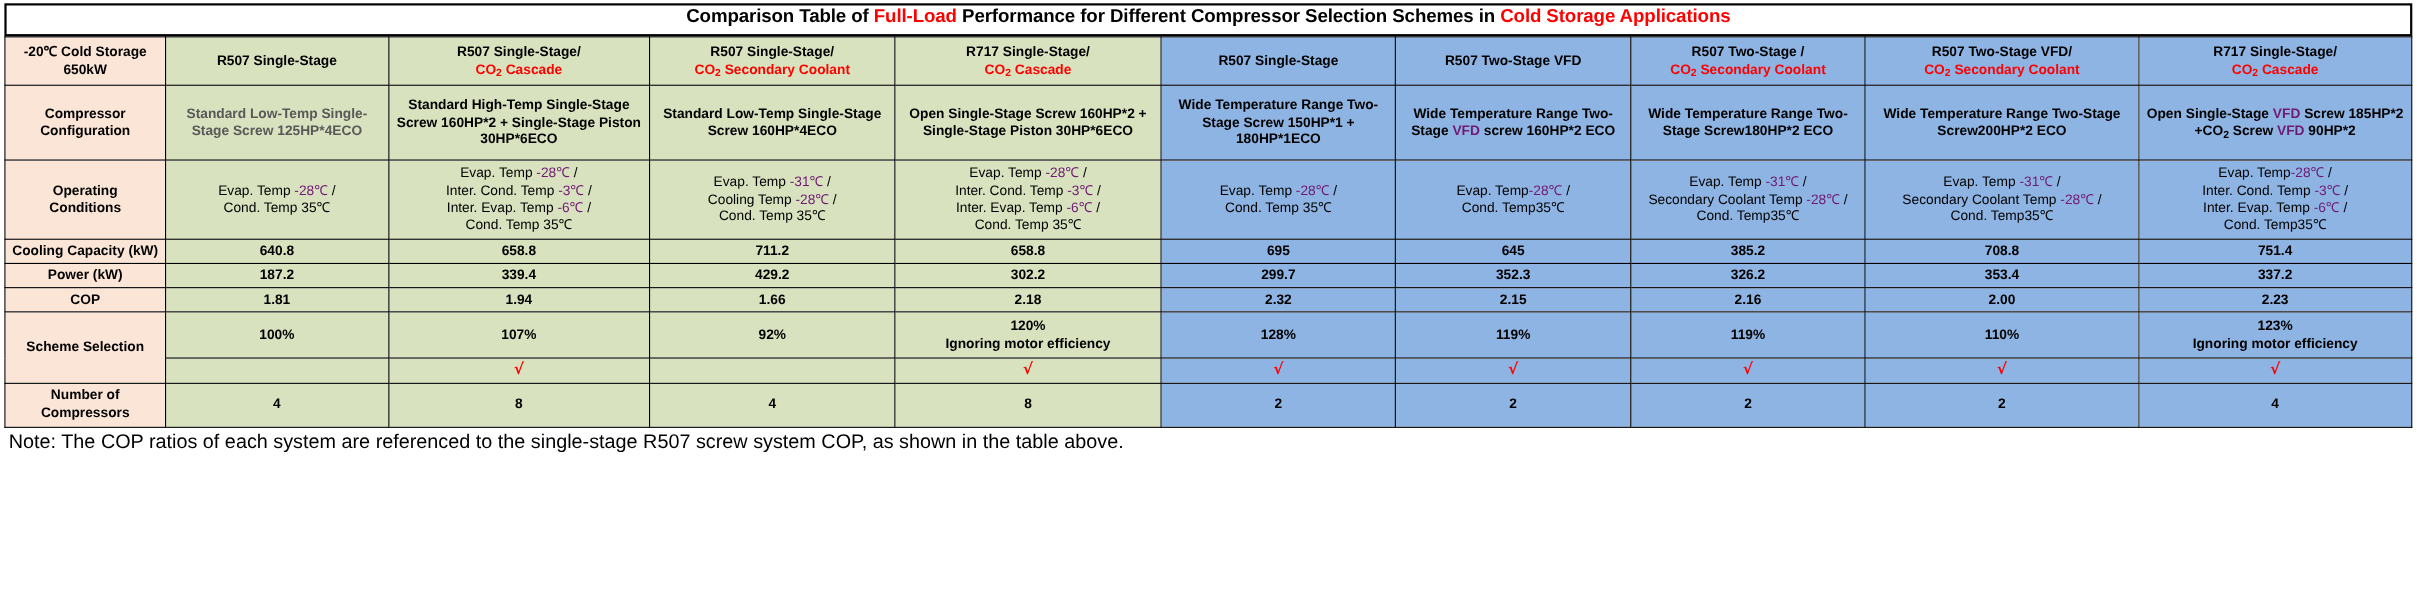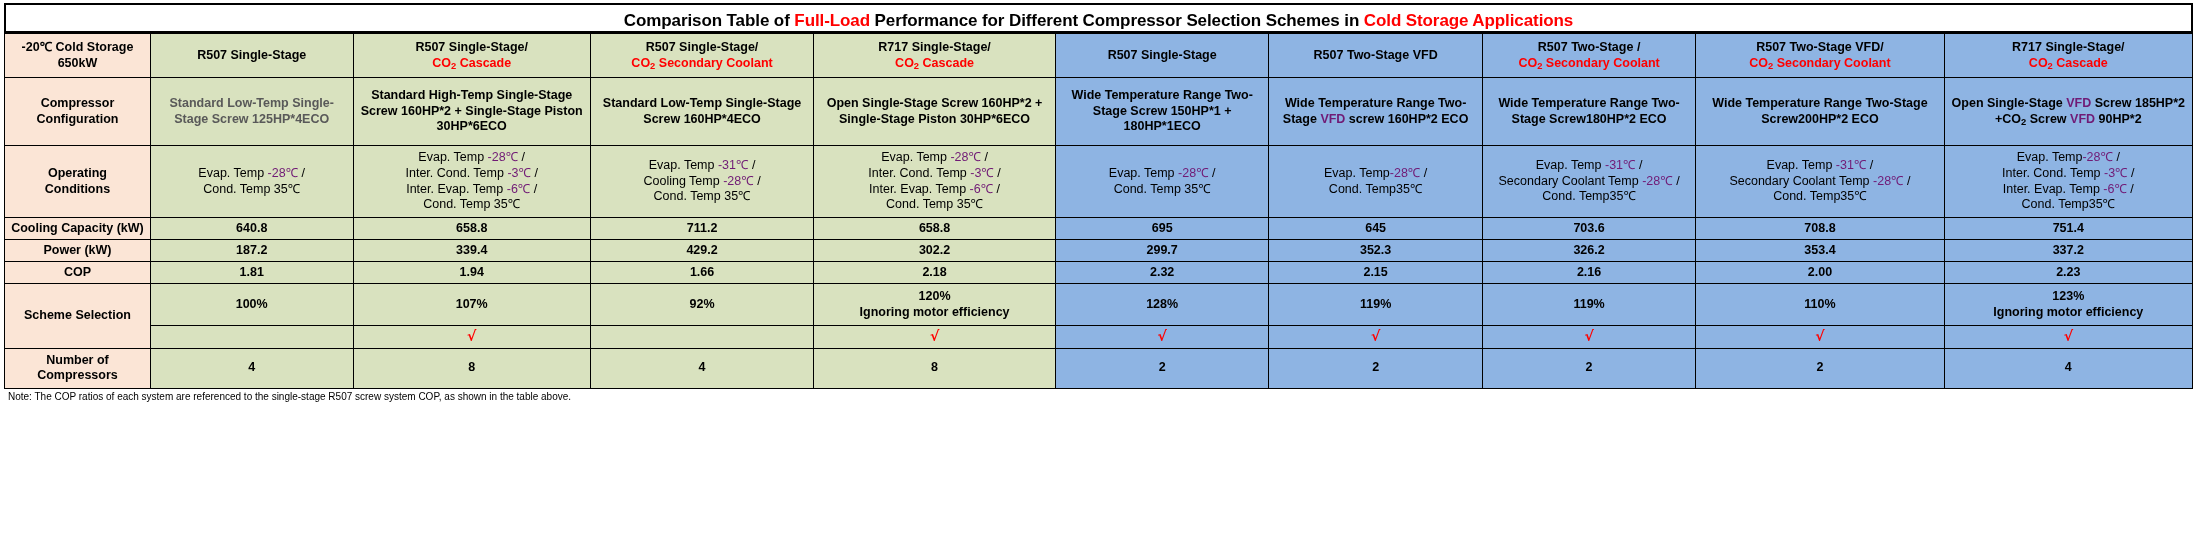--- a/index.html
+++ b/index.html
@@ -13,21 +13,21 @@
     width: 2197px; height: 539px;
     position: relative;
     padding: 3px 4px 0 4px;
   }
   
   .title-bar {
     height: 30px;
     border: 2px solid #000;
     border-bottom: 2px solid #000;
     display: flex;
-    align-items: flex-end;
+    align-items: flex-start;
     justify-content: center;
     background: #ffffff;
   }
   .title-text {
     font-size: 17px;
     font-weight: bold;
     color: #000;
     white-space: nowrap;
     letter-spacing: -0.1px;
   }
@@ -73,21 +73,21 @@
   .r-config   { height: 68px; font-weight: bold; font-size: 12.5px; }
   .r-cond     { height: 72px; font-size: 12.5px; }
   .r-num      { height: 22px; font-weight: bold; font-size: 13px; }
   .r-scheme   { height: 42px; font-weight: bold; font-size: 13px; }
   .r-check    { height: 22px; }
   .r-count    { height: 40px; font-weight: bold; font-size: 13px; }
 
   .check { color: #ff0000; font-size: 14px; font-weight: bold; font-family: "DejaVu Sans", sans-serif; }
 
   .note {
-    font-size: 10px;
+    font-size: 18px;
     color: #000;
     padding: 2px 0 0 4px;
     text-align: left;
     white-space: nowrap;
   }
   .nowrap { white-space: nowrap; }
   sub { font-size: 0.75em; vertical-align: baseline; position: relative; bottom: -2px; }
 </style>
 </head>
 <body>
@@ -197,21 +197,21 @@
           </td>
         </tr>
         <tr>
           <td class="lbl r-num">Cooling Capacity (kW)</td>
           <td class="green r-num">640.8</td>
           <td class="green r-num">658.8</td>
           <td class="green r-num">711.2</td>
           <td class="green r-num">658.8</td>
           <td class="blue r-num">695</td>
           <td class="blue r-num">645</td>
-          <td class="blue r-num">703.6</td>
+          <td class="blue r-num">385.2</td>
           <td class="blue r-num">708.8</td>
           <td class="blue r-num">751.4</td>
         </tr>
         <tr>
           <td class="lbl r-num">Power (kW)</td>
           <td class="green r-num">187.2</td>
           <td class="green r-num">339.4</td>
           <td class="green r-num">429.2</td>
           <td class="green r-num">302.2</td>
           <td class="blue r-num">299.7</td>

